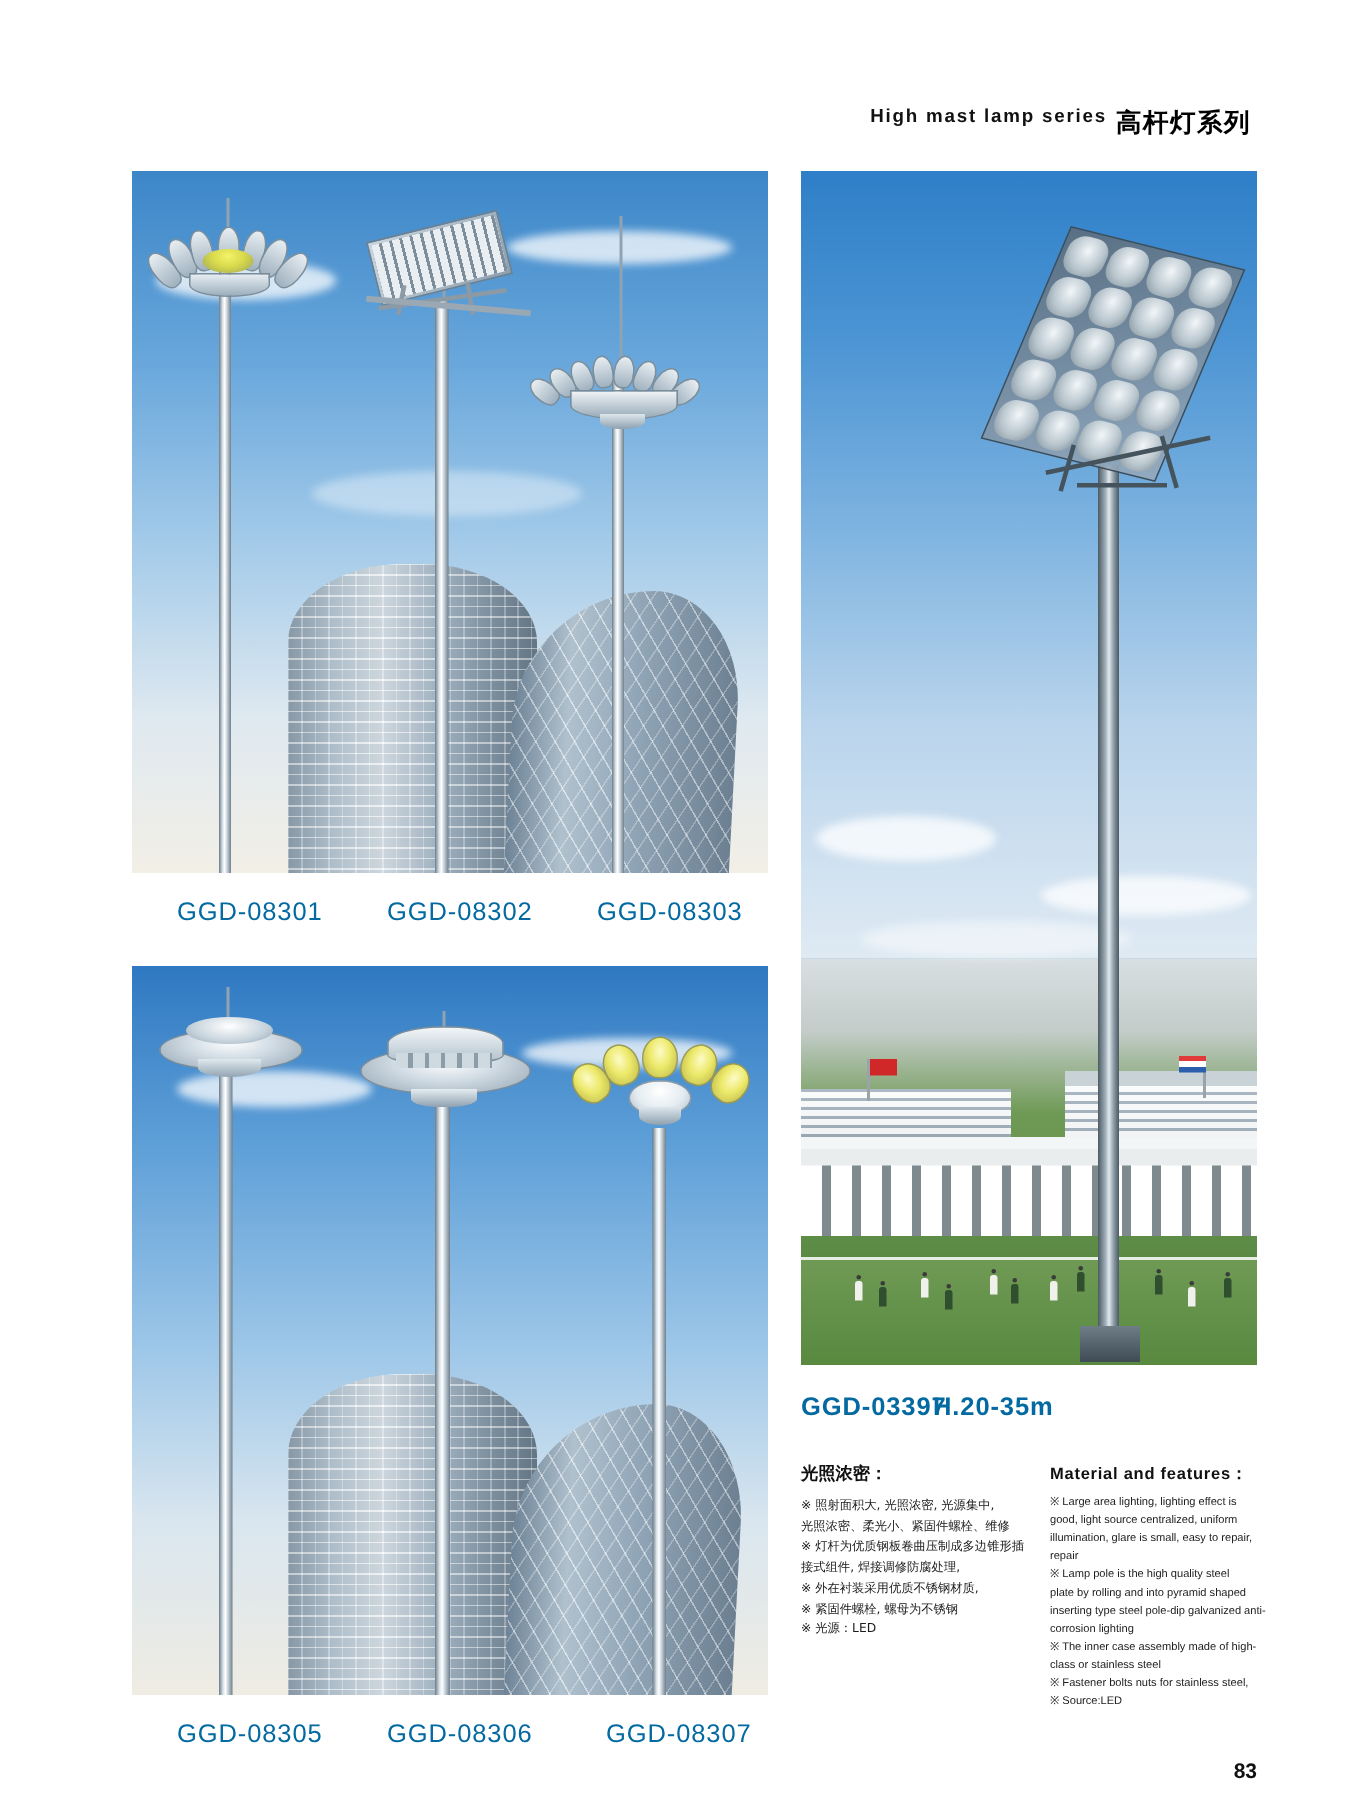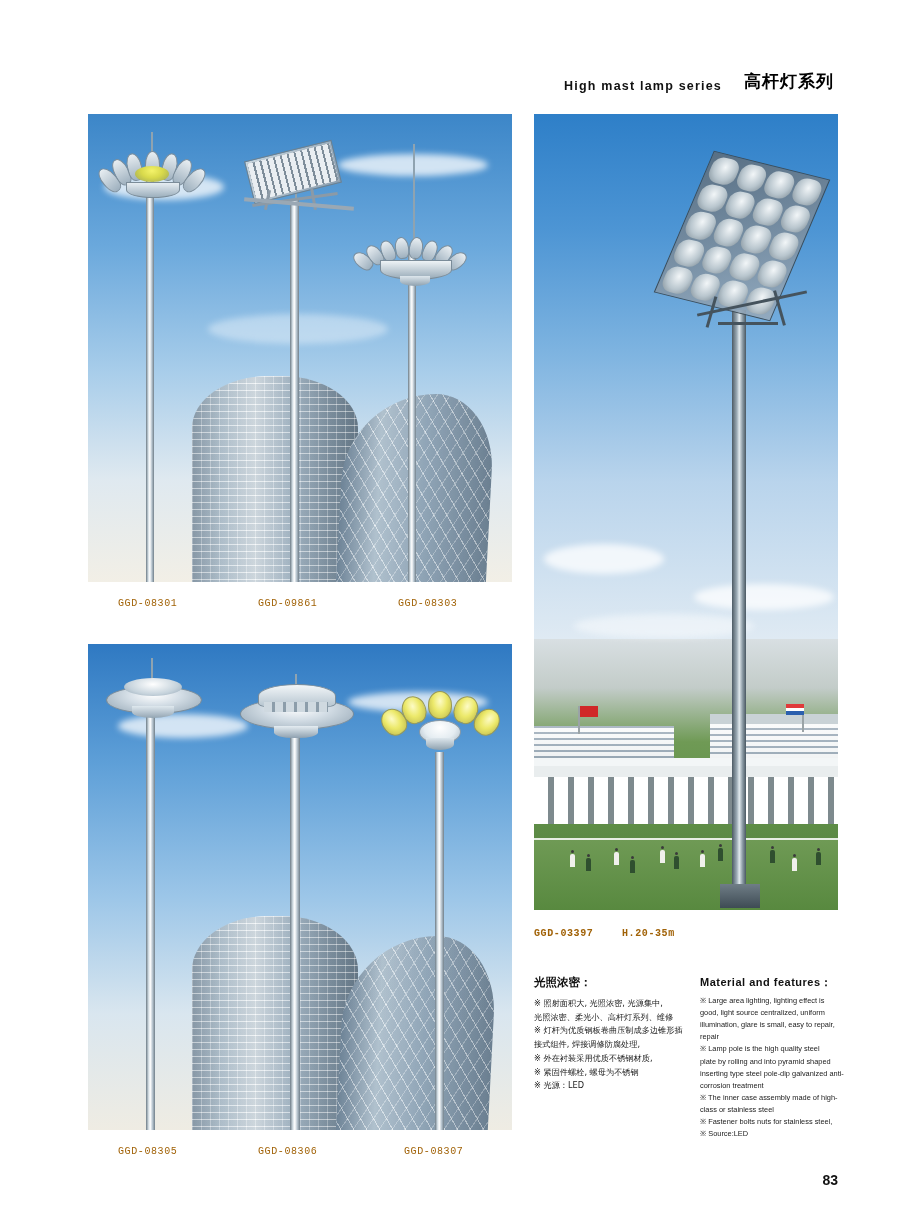--- a/index.html
+++ b/index.html
@@ -20,22 +20,22 @@
     width: 900px;
     height: 1212px;
   }
 
   
   .header {
     position: absolute;
     right: 66px;
     top: 70px;
     display: flex;
-    align-items: flex-end;
-    gap: 22px;
+    align-items: flex-start;
+    gap: 6px;
   }
   .header-en {
     font-size: 12.5px;
     letter-spacing: 1.2px;
     font-weight: bold;
     color: #111;
     font-family: "Liberation Sans", sans-serif;
   }
   .header-cn {
     font-size: 17px;
@@ -194,24 +194,24 @@
     transform: translateX(-50%);
     width: 40px; height: 22px;
     background: radial-gradient(ellipse at 50% 30%, #ffffff 0%, #e4ecf1 55%, #a9b9c5 100%);
     border-radius: 50%;
     border: 1px solid #8b9aa6;
   }
 
   
   .caption {
     position: absolute;
-    font-size: 10px;
-    color: #a16207;
+    font-size: 17px;
+    color: #0369a1;
     letter-spacing: .6px;
-    font-family: Liberation Mono, monospace;
+    font-family: Liberation Sans, sans-serif;
     white-space: nowrap;
   }
 
   
   .hero-sky {
     position: absolute;
     left: 0; top: 0; right: 0; height: 66%;
     background: linear-gradient(to bottom, #2e7fc8 0%, #4d95d4 22%, #7db3e0 45%, #b9d4ec 70%, #dfeaf3 100%);
   }
   .hero-ground {
@@ -395,21 +395,21 @@
         <div class="arc" style="left:67px;  top:4px;  width:12px; height:20px; transform:rotate(22deg);"></div>
         <div class="arc" style="left:81px;  top:8px;  width:12px; height:20px; transform:rotate(38deg);"></div>
         <div class="arc" style="left:94px;  top:14px; width:12px; height:20px; transform:rotate(52deg);"></div>
         <div style="position:absolute;left:24px;top:24px;width:70px;height:18px;background:linear-gradient(to bottom,#eef3f6,#96a9b7);border-radius:0 0 55% 55%;border:1px solid #7b8c99;"></div>
         <div style="position:absolute;left:44px;top:40px;width:30px;height:10px;background:linear-gradient(to bottom,#dde6ec,#8ea1af);border-radius:0 0 50% 50%;"></div>
       </div>
     </div>
   </div>
 
   <div class="caption" style="left:118px; top:598px;">GGD-08301</div>
-  <div class="caption" style="left:258px; top:598px;">GGD-09861</div>
+  <div class="caption" style="left:258px; top:598px;">GGD-08302</div>
   <div class="caption" style="left:398px; top:598px;">GGD-08303</div>
 
   <div class="photo" style="left:88px; top:644px; width:424px; height:486px;">
     <div class="sky-b"></div>
     <div class="cloud" style="left:30px; top:70px; width:130px; height:24px;"></div>
     <div class="cloud" style="left:260px; top:48px; width:140px; height:20px;"></div>
 
     <div class="bldg-round" style="left:104px; top:272px; width:166px; height:246px;"></div>
     <div class="bldg-curve" style="left:252px; top:292px; width:152px; height:228px;"></div>
 
@@ -517,37 +517,37 @@
   </div>
 
   <div class="caption" style="left:534px; top:928px; font-weight:bold;">GGD-03397</div>
   <div class="caption" style="left:622px; top:928px; font-weight:bold;">H.20-35m</div>
 
   <div class="feat-title-cn" style="left:534px; top:975px;">光照浓密：</div>
   <div class="feat-title-en" style="left:700px; top:975px;">Material and features：</div>
 
   <div class="feat-list" style="left:534px; top:997px; width:160px;">
     <div>※ 照射面积大, 光照浓密, 光源集中,</div>
-    <div>   光照浓密、柔光小、高杆灯系列、维修</div>
+    <div>   光照浓密、柔光小、紧固件螺栓、维修</div>
     <div>※ 灯杆为优质钢板卷曲压制成多边锥形插</div>
     <div>   接式组件, 焊接调修防腐处理,</div>
     <div>※ 外在衬装采用优质不锈钢材质,</div>
     <div>※ 紧固件螺栓, 螺母为不锈钢</div>
     <div>※ 光源：LED</div>
   </div>
 
   <div class="feat-list-en" style="left:700px; top:995px; width:152px;">
     <div>※ Large area lighting, lighting effect is</div>
     <div>   good, light source centralized, uniform</div>
     <div>   illumination, glare is small, easy to repair,</div>
     <div>   repair</div>
     <div>※ Lamp pole is the high quality steel</div>
     <div>   plate by rolling and into pyramid shaped</div>
     <div>   inserting type steel pole-dip galvanized anti-</div>
-    <div>   corrosion treatment</div>
+    <div>   corrosion lighting</div>
     <div>※ The inner case assembly made of high-</div>
     <div>   class or stainless steel</div>
     <div>※ Fastener bolts nuts for stainless steel,</div>
     <div>※ Source:LED</div>
   </div>
 
   <div class="page-number">83</div>
 </div>
 
 </body></html>

